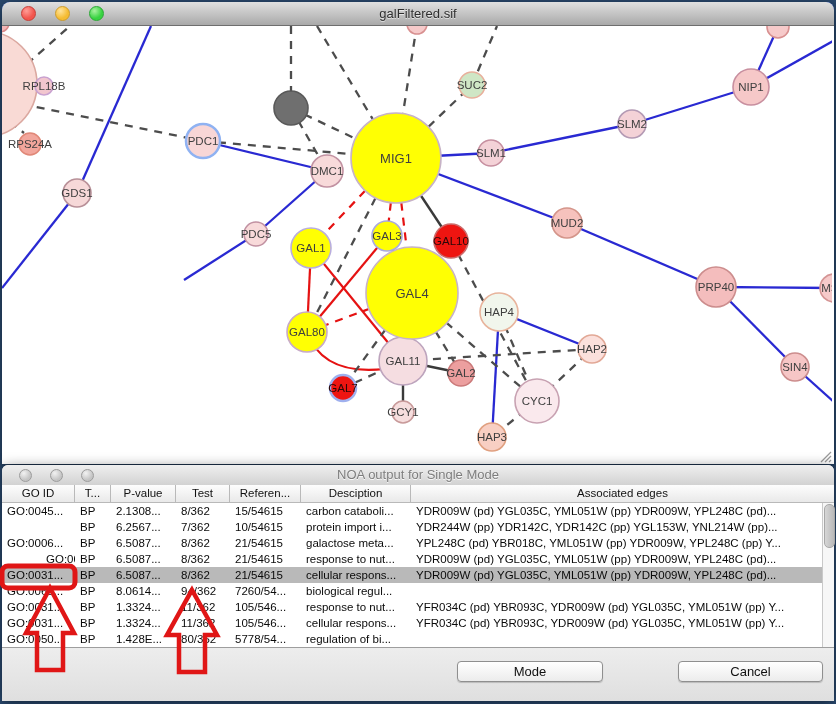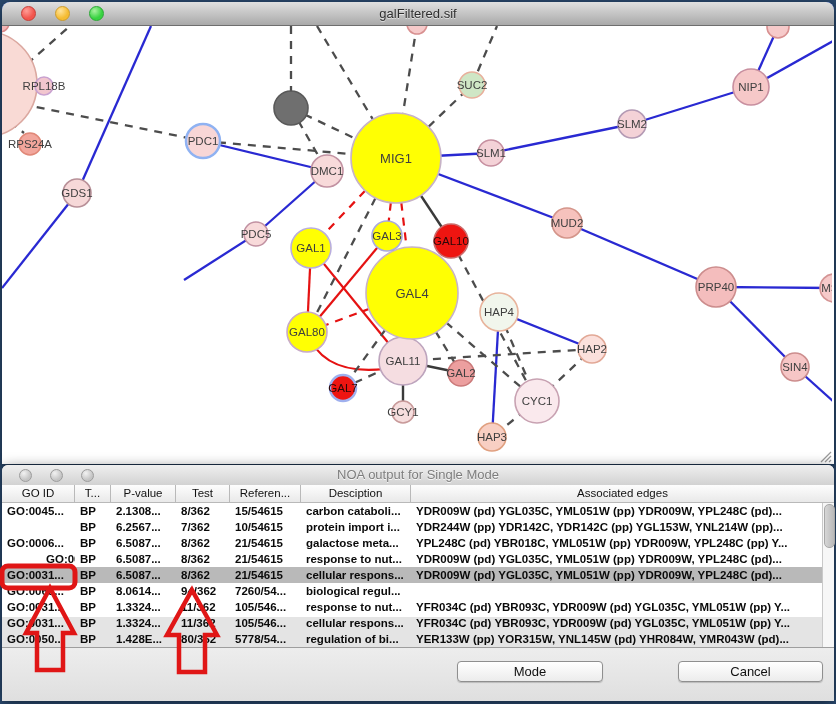--- a/index.html
+++ b/index.html
@@ -17,27 +17,27 @@
   .l-grn{background:radial-gradient(circle at 35% 30%,#a9f2a0,#38d341 60%);border:1px solid #2aa934;}
   .l-off{background:radial-gradient(circle at 35% 30%,#f2f2f2,#c4c4c4 65%);border:1px solid #9c9c9c;}
   .net-window{left:2px;top:2px;width:832px;height:462px;border-radius:8px 8px 0 0;}
   .net-content{position:relative;width:832px;height:438px;background:#fff;overflow:hidden;}
   .noa-window{left:2px;top:465px;width:832px;height:235px;border-radius:6px 6px 6px 6px;background:#e4e4e4;}
   .noa-window .titlebar{height:20px;background:linear-gradient(#efefef,#d2d2d2);
     border-bottom:1px solid #a6a6a6;border-radius:6px 6px 0 0;}
   .noa-window .titlebar .title{height:20px;line-height:20px;font-size:13px;color:#7d7d7d;text-shadow:0 1px 0 rgba(255,255,255,.8);}
   .noa-window .lights{left:17px;top:4px;gap:18px;}
   .noa-window .light{width:13px;height:13px;}
-  .noa-table{position:absolute;left:0;top:20px;width:832px;height:132px;background:#fff;}
+  .noa-table{position:absolute;left:0;top:20px;width:832px;height:162px;background:#fff;}
   .thead{display:flex;height:18px;background:linear-gradient(#fdfdfd,#e9e9e9);
     border-bottom:1px solid #b9b9b9;box-sizing:border-box;}
   .th{box-sizing:border-box;border-right:1px solid #b9b9b9;font-size:11.5px;color:#111;
     text-align:center;line-height:17px;overflow:hidden;white-space:nowrap;flex:0 0 auto;}
   .th:last-child{border-right:none;flex:1 1 auto;text-align:center;}
-  .tbody{position:relative;font-weight:bold;}
+  .tbody{position:relative;}
   .tr{display:flex;height:16px;line-height:16px;font-size:11.5px;color:#0a0a0a;white-space:nowrap;}
   .tr.selected{background:#b9b9b9;}
   .td{box-sizing:border-box;padding-left:5px;overflow:hidden;flex:0 0 auto;}
   .td:last-child{flex:1 1 auto;}
   .vscroll{position:absolute;right:0;top:18px;width:12px;height:144px;background:#f7f7f7;
     border-left:1px solid #c9c9c9;box-sizing:border-box;}
   .vthumb{position:absolute;left:1px;top:1px;width:9px;height:42px;border-radius:5px;
     background:linear-gradient(90deg,#d6d6d6,#b9b9b9);border:1px solid #a8a8a8;}
   .noa-bottom{position:absolute;left:0;top:182px;width:832px;height:53px;
     background:linear-gradient(#ededed,#dfdfdf);border-top:1px solid #9e9e9e;}
@@ -275,21 +275,20 @@
             <div class="td" style="width: 110px;">cellular respons...</div>
             <div class="td" style="width: 411px;">YFR034C (pd) YBR093C, YDR009W (pd) YGL035C, YML051W (pp) Y...</div>
           </div>
           <div class="tr">
             <div class="td" style="width: 73px;">GO:0050...</div>
             <div class="td" style="width: 36px;">BP</div>
             <div class="td" style="width: 65px;">1.428E...</div>
             <div class="td" style="width: 54px;">80/362</div>
             <div class="td" style="width: 71px;">5778/54...</div>
             <div class="td" style="width: 110px;">regulation of bi...</div>
-            <div class="td" style="width: 411px;">YER133W (pp) YOR315W, YNL145W (pd) YHR084W, YMR043W (pd)...</div>
           </div>
         </div>
       <div class="vscroll">
         <div class="vthumb"></div>
       </div>
     </div>
     <div class="noa-bottom">
       <button class="mac-btn" style="left:455px;width:146px;">Mode</button>
       <button class="mac-btn" style="left:676px;width:145px;">Cancel</button>
     </div>

